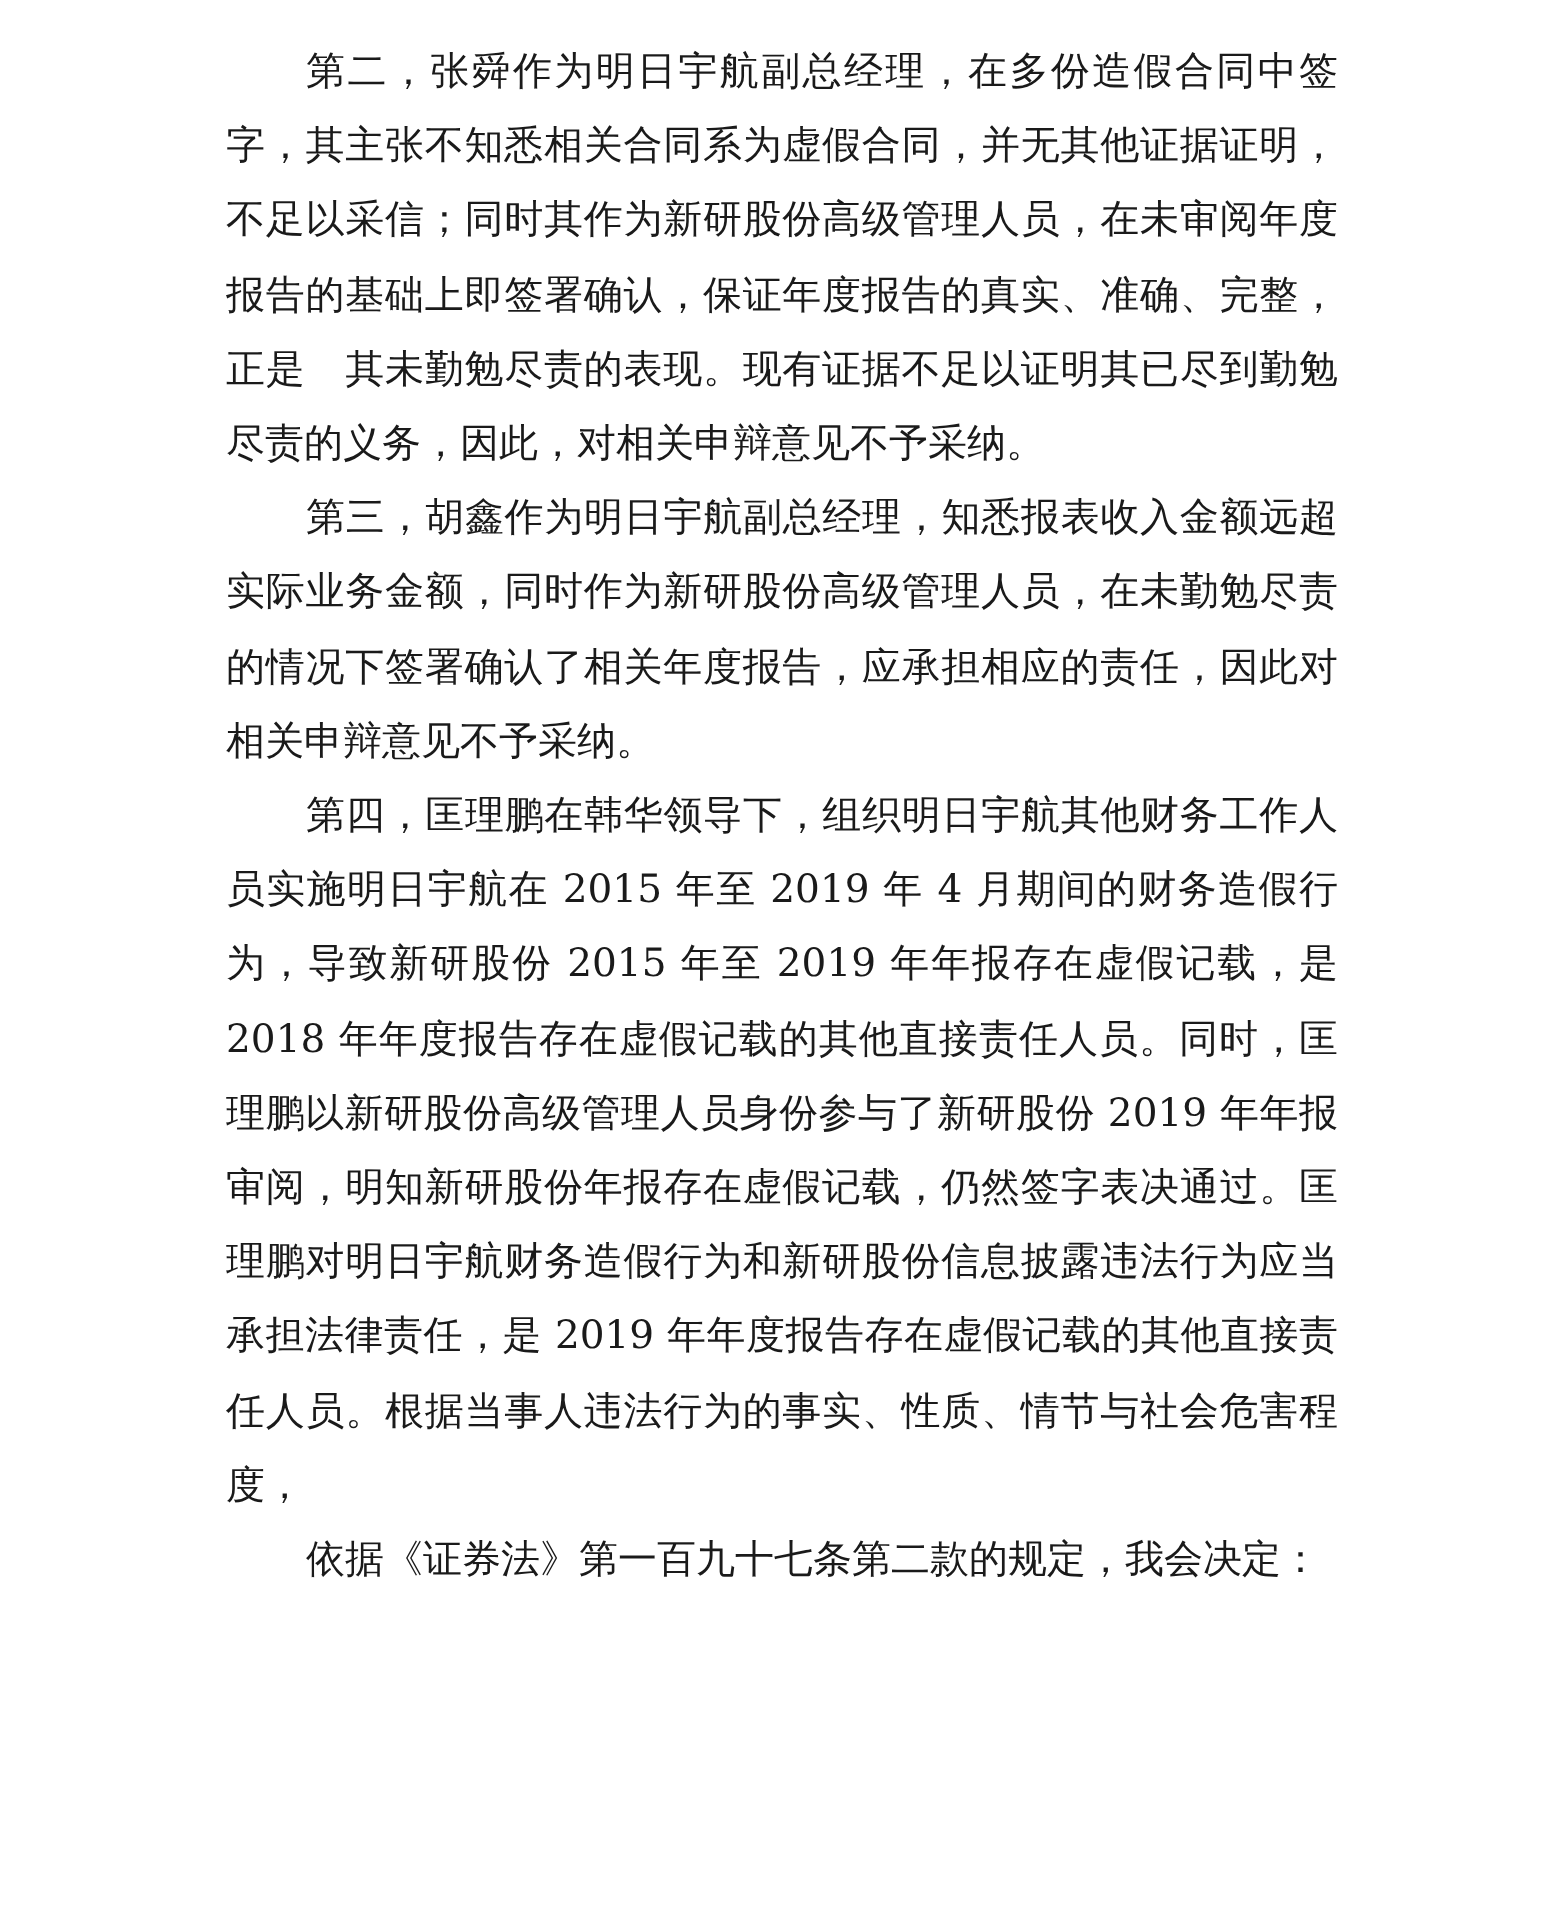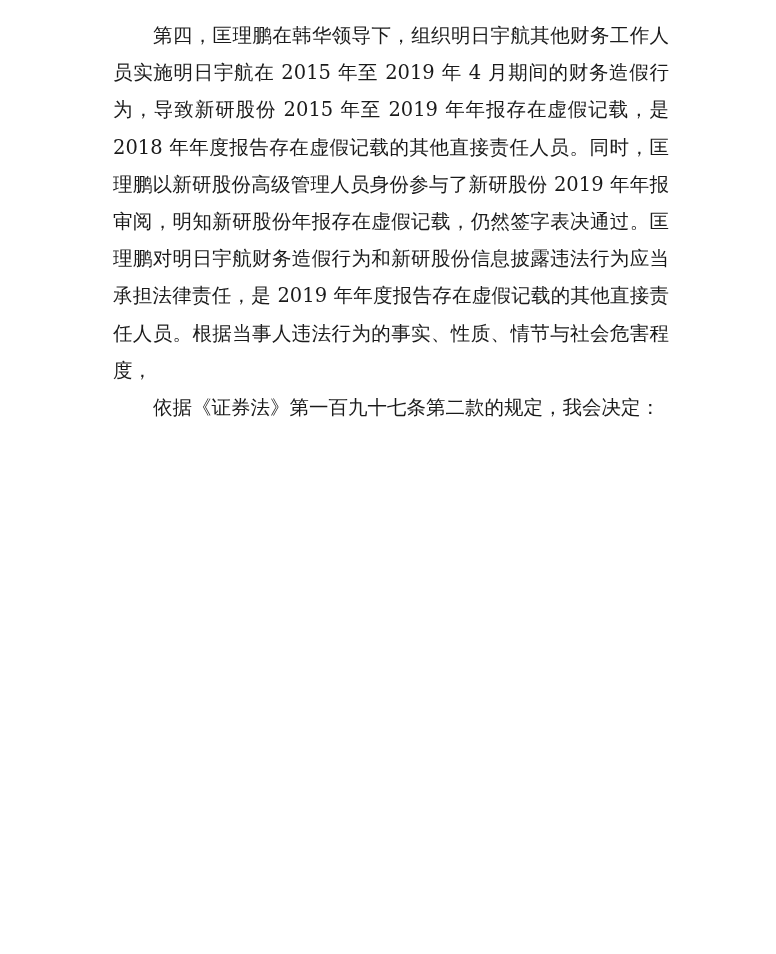--- a/index.html
+++ b/index.html
@@ -10,16 +10,18 @@
     color: #1a1a1a; font-size: 19.5px; line-height: 37.2px;
     text-align: justify; text-justify: inter-character;
   }
   .page p { margin: 0; }
   .indent { text-indent: 40px; }
 </style>
 </head>
 <body>
 
 <div class="page">
+  <p class="indent">第二，张舜作为明日宇航副总经理，在多份造假合同中签字，其主张不知悉相关合同系为虚假合同，并无其他证据证明，不足以采信；同时其作为新研股份高级管理人员，在未审阅年度报告的基础上即签署确认，保证年度报告的真实、准确、完整，正是　其未勤勉尽责的表现。现有证据不足以证明其已尽到勤勉尽责的义务，因此，对相关申辩意见不予采纳。</p>
+  <p class="indent">第三，胡鑫作为明日宇航副总经理，知悉报表收入金额远超实际业务金额，同时作为新研股份高级管理人员，在未勤勉尽责的情况下签署确认了相关年度报告，应承担相应的责任，因此对相关申辩意见不予采纳。</p>
   <p class="indent">第四，匡理鹏在韩华领导下，组织明日宇航其他财务工作人员实施明日宇航在 2015 年至 2019 年 4 月期间的财务造假行为，导致新研股份 2015 年至 2019 年年报存在虚假记载，是 2018 年年度报告存在虚假记载的其他直接责任人员。同时，匡理鹏以新研股份高级管理人员身份参与了新研股份 2019 年年报审阅，明知新研股份年报存在虚假记载，仍然签字表决通过。匡理鹏对明日宇航财务造假行为和新研股份信息披露违法行为应当承担法律责任，是 2019 年年度报告存在虚假记载的其他直接责任人员。根据当事人违法行为的事实、性质、情节与社会危害程度，</p>
   <p class="indent">依据《证券法》第一百九十七条第二款的规定，我会决定：</p>
 
 </div>
 
 </body></html>

